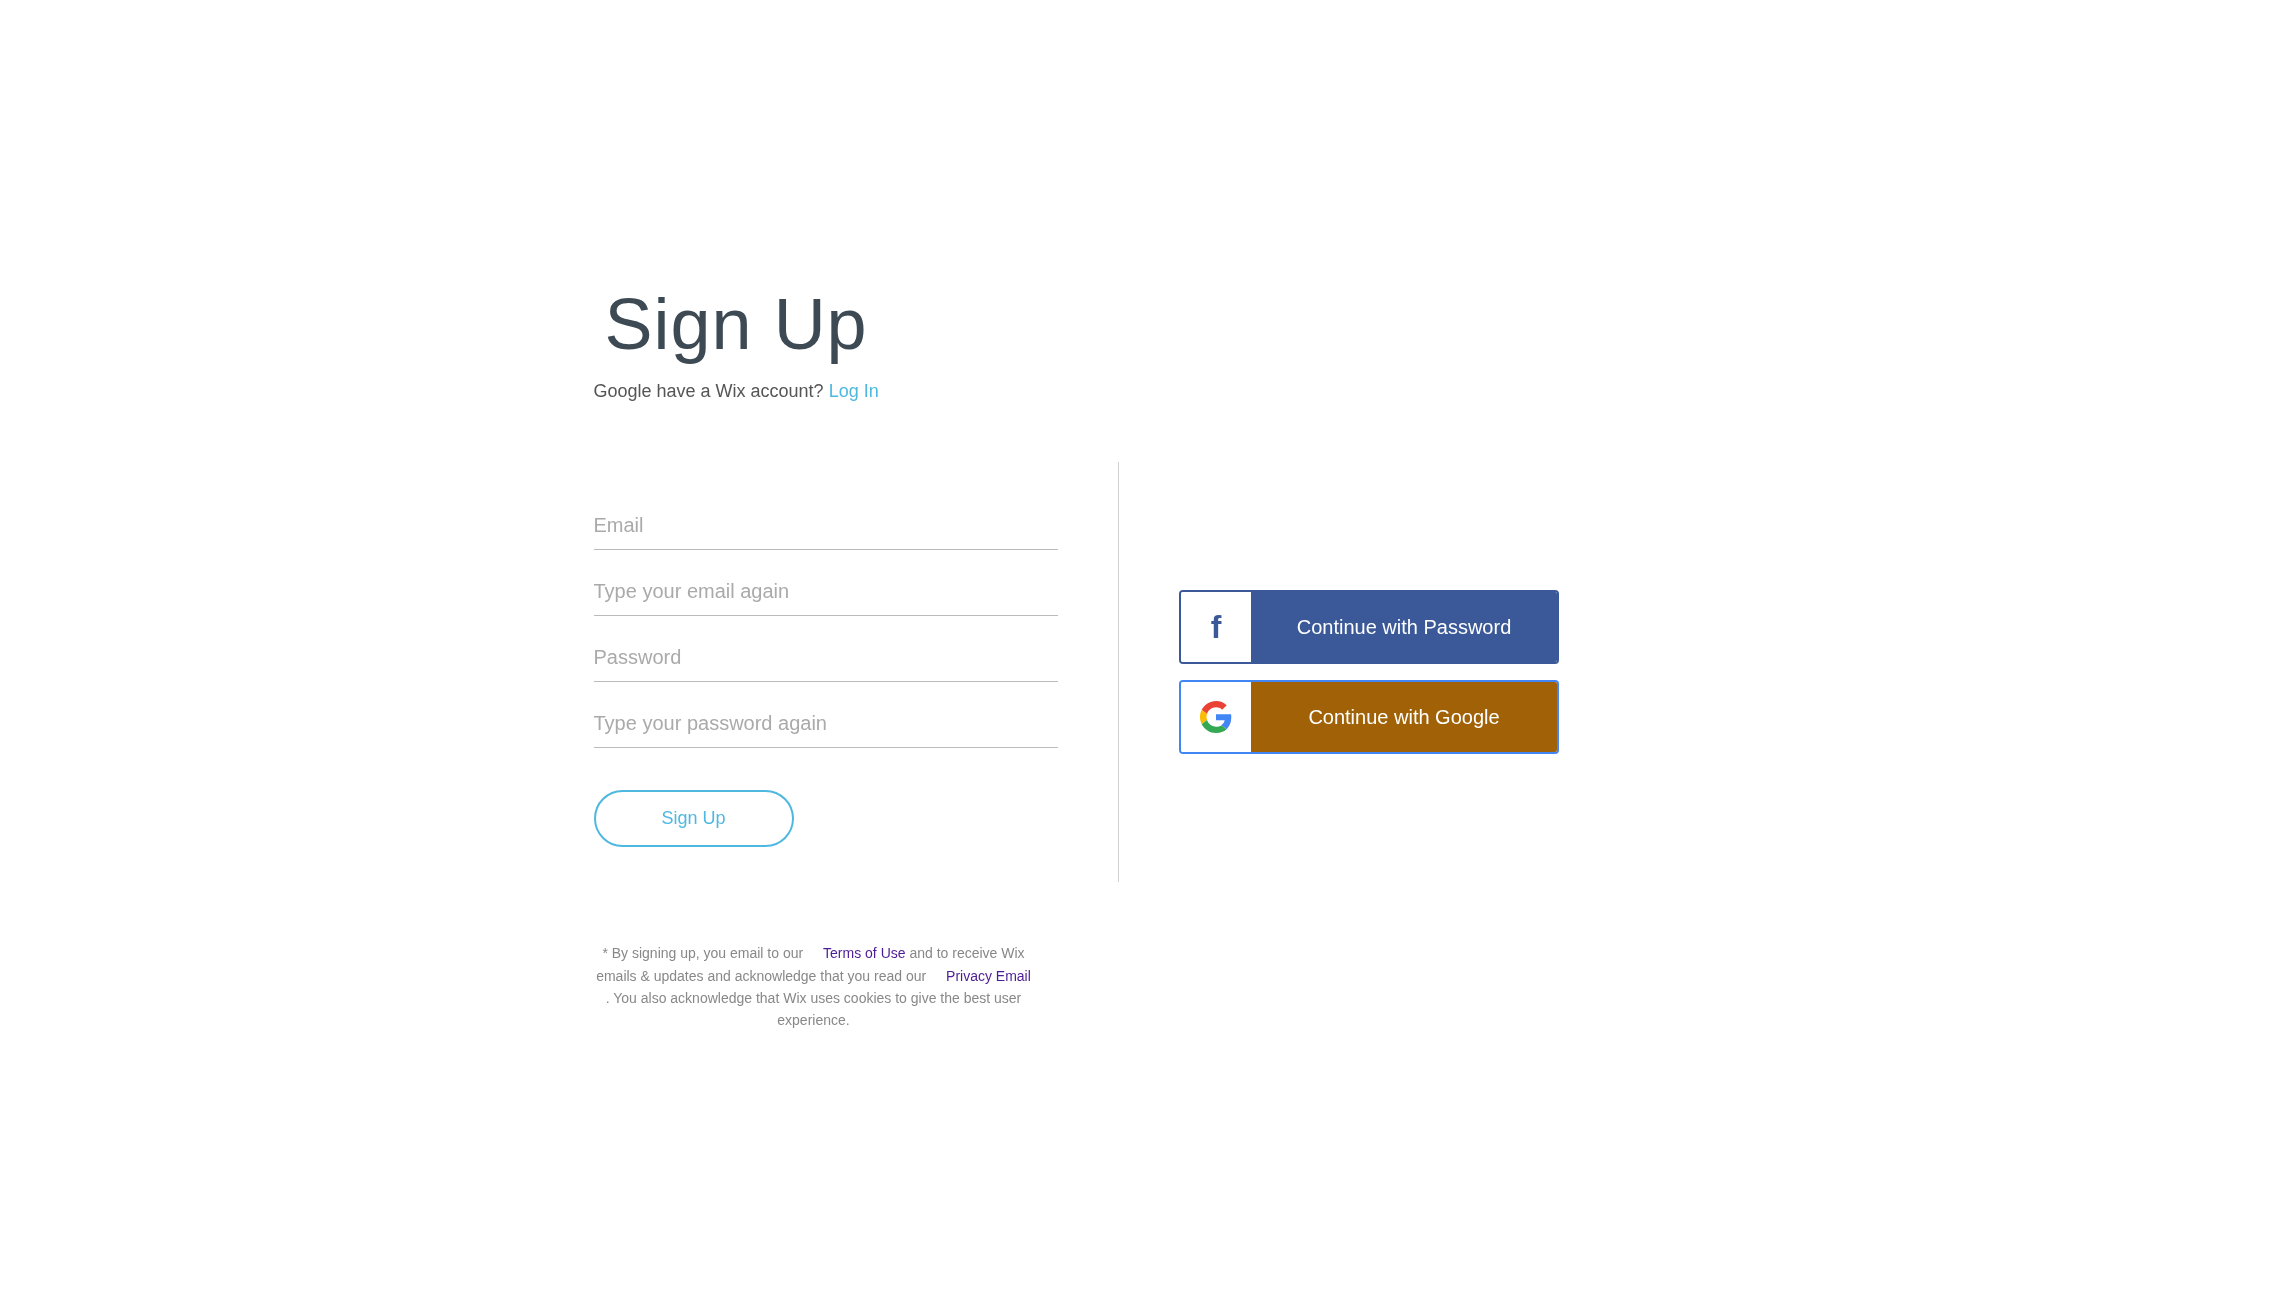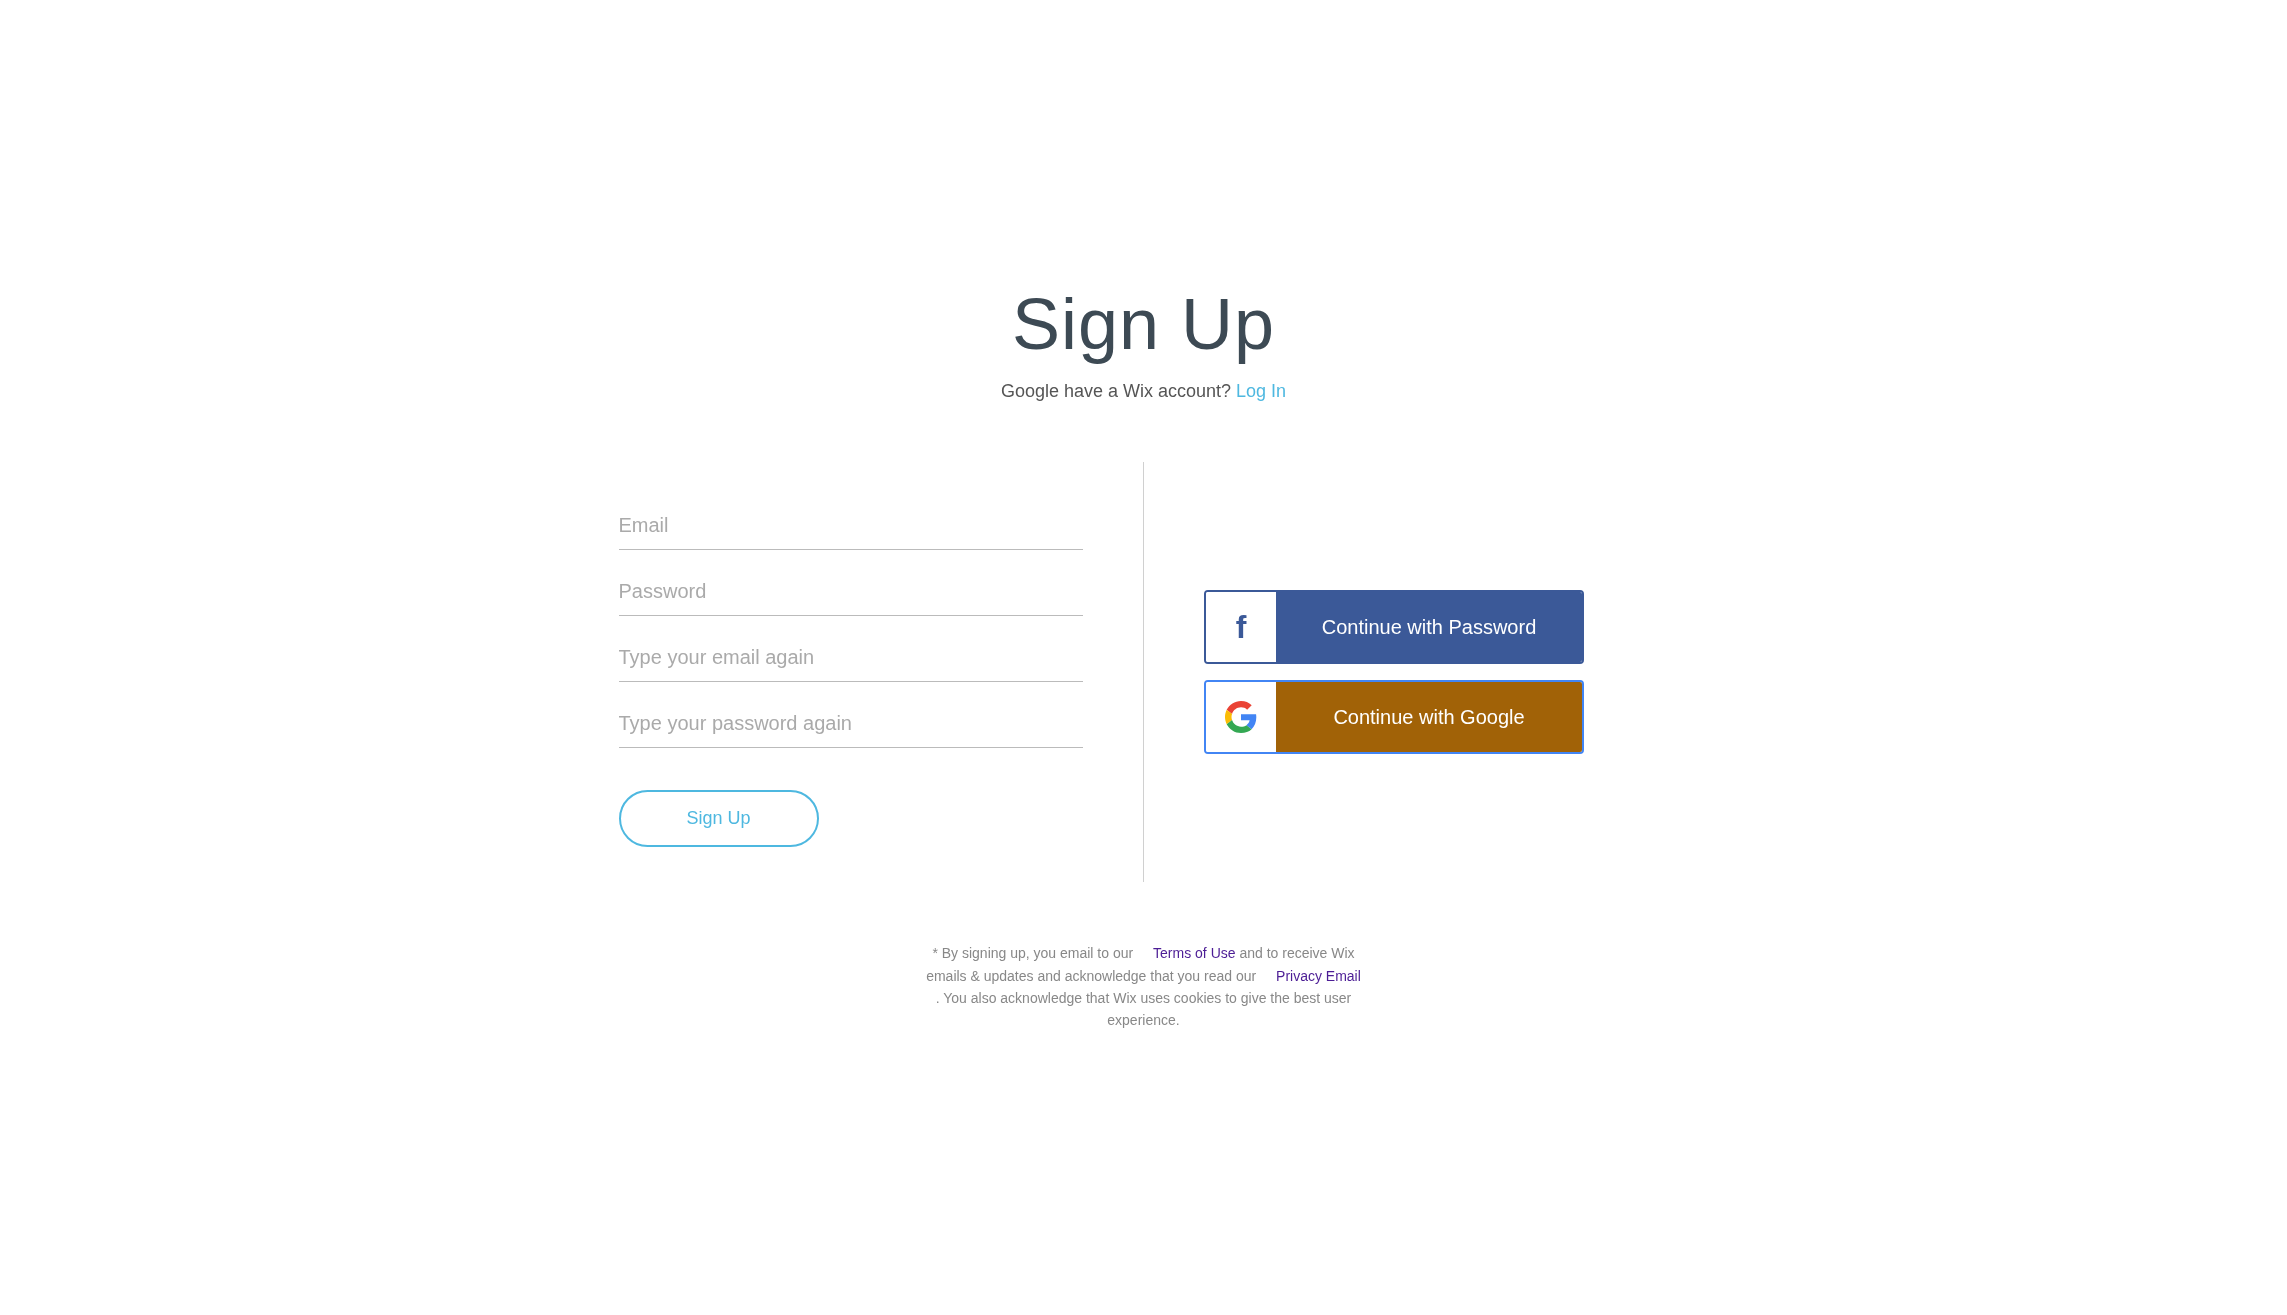--- a/index.html
+++ b/index.html
@@ -17,21 +17,21 @@
       align-items: center;
       justify-content: center;
       padding: 40px 20px;
     }
 
     .page-wrapper {
       width: 100%;
       max-width: 1100px;
       display: flex;
       flex-direction: column;
-      align-items: center;
+      align-items: flex-start;
     }
 
     .header {
       text-align: center;
       margin-bottom: 60px;
     }
 
     .page-title {
       font-size: 72px;
       font-weight: 300;
@@ -219,25 +219,25 @@
 
   <div class="main-content">
 
     <div class="form-section">
 
       <div class="input-group">
         <input class="form-input" type="email" placeholder="Email" style="">
       </div>
 
       <div class="input-group">
+        <input class="form-input" type="email" placeholder="Type your email again" style="">
+      </div>
+
+      <div class="input-group">
         <input class="form-input" type="password" placeholder="Password" style="">
-      </div>
-
-      <div class="input-group">
-        <input class="form-input" type="email" placeholder="Type your email again" style="">
       </div>
 
       <div class="input-group">
         <input class="form-input" type="password" placeholder="Type your password again" style="">
       </div>
 
       <button class="signup-button">Sign Up</button>
 
     </div>
 

